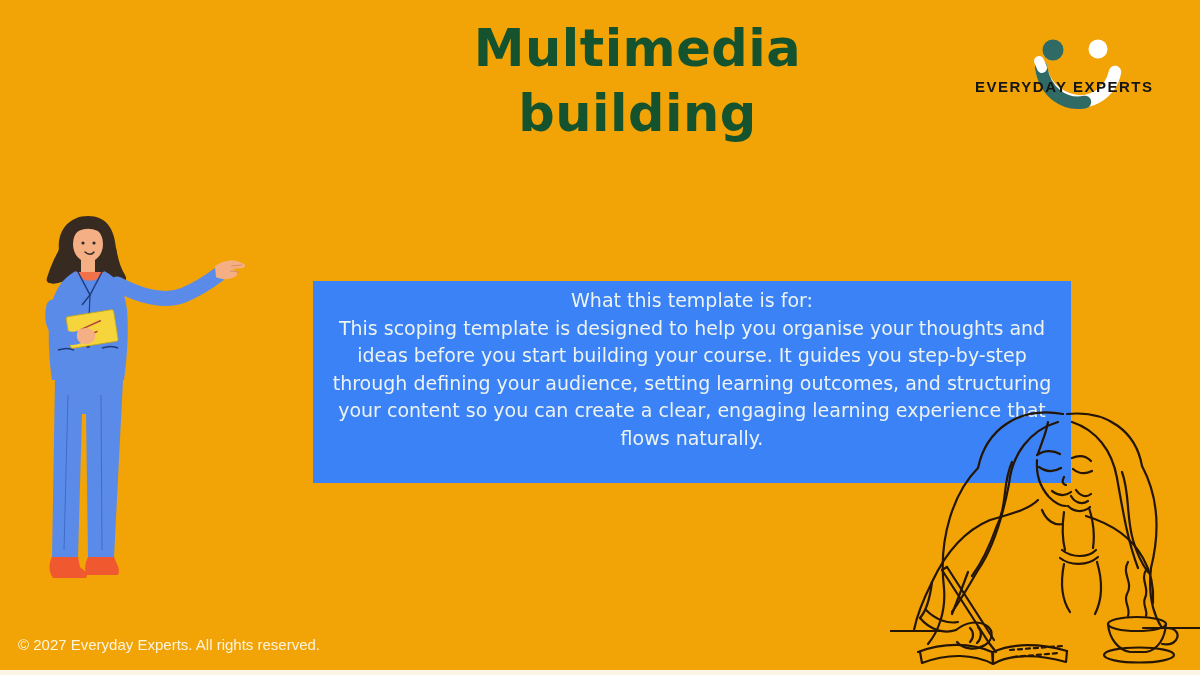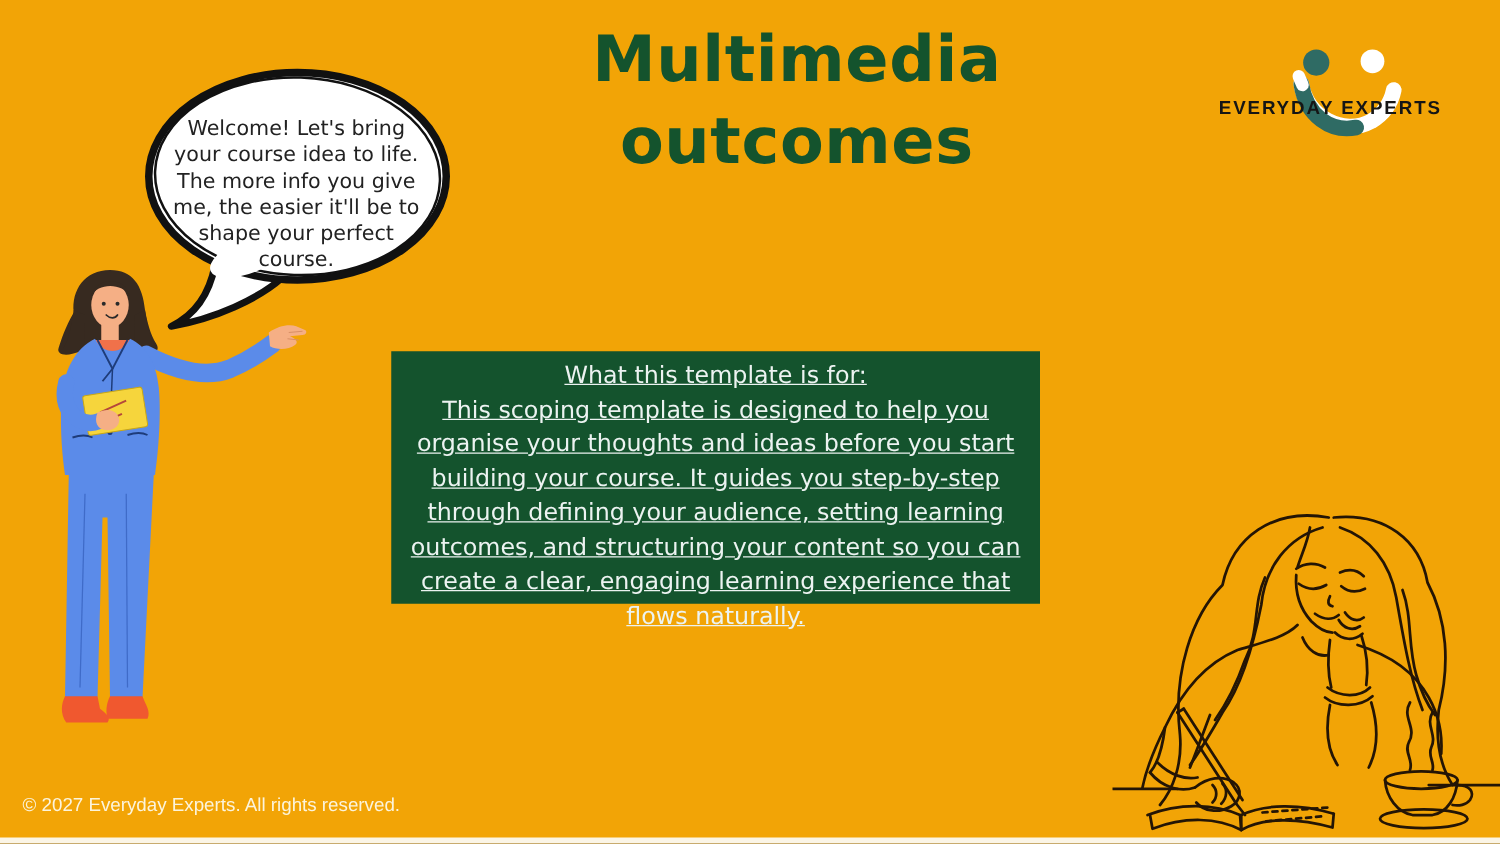--- a/index.html
+++ b/index.html
@@ -35,67 +35,58 @@
     position:absolute;left:22px;top:40px;width:210px;
     text-align:center;color:#222222;
     font-size:16.5px;line-height:21px;font-weight:500;
   }
 
   
   .presenter{left:22px;top:210px;width:230px;height:378px;}
 
   
   .info-box{
-    left:313px;top:281px;width:519px;height:202px;
-    background:#14532d;color:#ECF3F1;
+    left:313px;top:281px;width:758px;height:202px;
+    background:#3b82f6;color:#ECF3F1;
     box-sizing:border-box;padding:6px 8px;
-    text-align:center;font-size:19px;line-height:27.5px;font-weight:500;text-decoration:underline;
+    text-align:center;font-size:19px;line-height:27.5px;font-weight:500;
   }
 
   
   .writer{left:890px;top:400px;width:310px;height:272px;}
 
   
   .footer{
     left:18px;top:636px;color:#FCF4DC;
     font-family:"Liberation Sans",sans-serif;
     font-size:15px;font-weight:400;
   }
   .bottom-strip{left:0;top:670px;width:1200px;height:5px;background:#FBF5E6;}
 </style>
 </head>
 <body>
 
 <div class="slide">
 
   <h1 class="abs title" style="margin:0;">
     <span>Multimedia</span>
-    <span>outcomes</span>
+    <span>building</span>
   </h1>
 
   <div class="abs logo">
     <svg width="205" height="104" viewBox="0 0 205 104">
       <circle cx="78" cy="28" r="10.5" fill="#2F6B64"></circle>
       <circle cx="123" cy="27" r="9.5" fill="#FFFFFF"></circle>
       <path d="M66,45 C70,72 100,87 122,75 C132,69 138,60 140,50" stroke="#FFFFFF" stroke-width="12.5" fill="none" stroke-linecap="round"></path>
       <path d="M66,45 C70,71 90,84 110,80" stroke="#2F6B64" stroke-width="12.5" fill="none" stroke-linecap="round"></path>
       <path d="M64,39 L67,46" stroke="#FFFFFF" stroke-width="10" stroke-linecap="round"></path>
     </svg>
     <div class="brand">EVERYDAY EXPERTS</div>
   </div>
 
-  <div class="abs bubble">
-    <svg width="252" height="214" viewBox="0 0 252 214">
-      <path d="M62,160 C57,186 44,201 27,209 C62,203 97,187 116,170 Z" fill="#FFFFFF" stroke="#111111" stroke-width="5.5" stroke-linejoin="round"></path>
-      <ellipse cx="128" cy="89" rx="119" ry="83" fill="#FFFFFF" stroke="#111111" stroke-width="6"></ellipse>
-      <ellipse cx="128" cy="89" rx="114" ry="79" fill="none" stroke="#111111" stroke-width="2" transform="rotate(2 128 89)"></ellipse>
-      <ellipse cx="90" cy="152" rx="34" ry="14" fill="#FFFFFF" transform="rotate(-22 90 152)"></ellipse>
-    </svg>
-    <div class="bubble-text">Welcome! Let's bring your course idea to life. The more info you give me, the easier it'll be to shape your perfect course.</div>
-  </div>
 
   <svg class="abs presenter" viewBox="0 0 230 378">
 
     <path d="M66,6 C46,6 35,22 37,40 C30,52 27,62 25,68 C23,73 29,75 36,73 L50,69 L84,69 L96,71 C103,73 106,70 103,65 C98,57 96,48 94,38 C92,18 84,6 66,6 Z" fill="#372A20"></path>
 
     <rect x="59" y="46" width="14" height="18" fill="#F5AF85"></rect>
     <ellipse cx="66" cy="34" rx="15" ry="18" fill="#F5AF85"></ellipse>
 
     <path d="M51,27 C53,12 79,10 82,27 C76,16 56,16 51,27 Z" fill="#372A20"></path>
 

